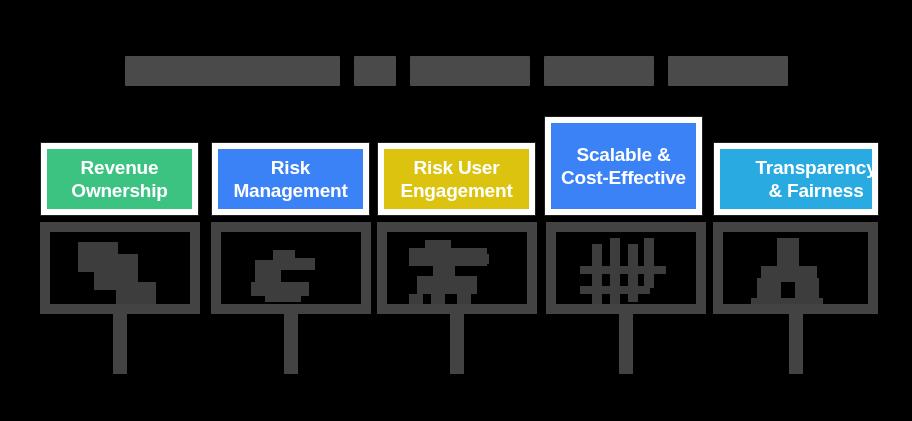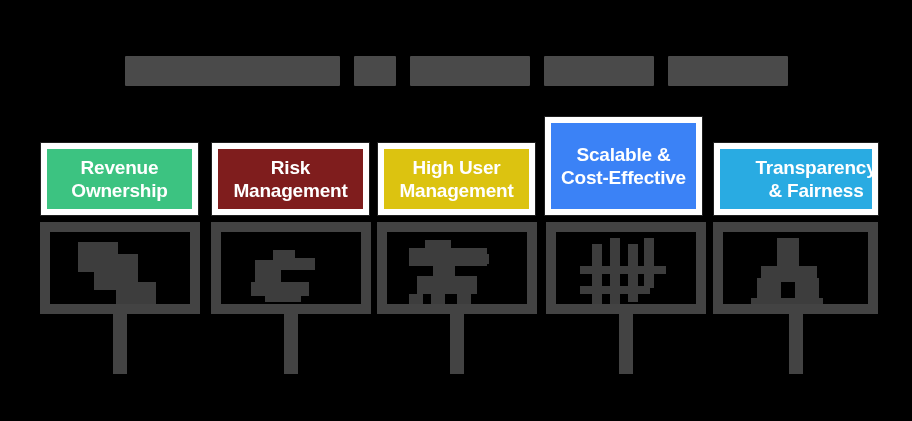--- a/index.html
+++ b/index.html
@@ -158,21 +158,21 @@
           <div class="icon-wrap">
             <div class="icon-blob" style="left: 34px; top: 28px; width: 26px; height: 26px;"></div>
             <div class="icon-blob" style="left: 52px; top: 18px; width: 22px; height: 20px;"></div>
             <div class="icon-blob" style="left: 66px; top: 26px; width: 28px; height: 12px;"></div>
             <div class="icon-blob" style="left: 30px; top: 50px; width: 58px; height: 14px;"></div>
             <div class="icon-blob" style="left: 44px; top: 60px; width: 36px; height: 10px;"></div>
           </div>
         </div>
       </div>
       <div class="header-card" style="left: 212px; top: 143px; width: 157px; height: 72px;">
-        <div class="header-fill" style="background: #7f1d1d;">
+        <div class="header-fill" style="background: #3b82f6;">
           <div class="header-label">Risk Management</div>
         </div>
       </div>
     </div>
     <div class="signpost">
       <div class="post" style="left: 450px; top: 314px; width: 14px; height: 60px; background: rgb(67, 67, 67);"></div>
       <div class="board" style="left: 377px; top: 222px; width: 160px; height: 92px; background: rgb(67, 67, 67); border-color: rgb(67, 67, 67);">
         <div class="board-inner">
           <div class="icon-wrap">
             <div class="icon-blob" style="left: 38px; top: 8px; width: 26px; height: 14px;"></div>
@@ -181,21 +181,21 @@
             <div class="icon-blob" style="left: 46px; top: 30px; width: 22px; height: 32px;"></div>
             <div class="icon-blob" style="left: 30px; top: 44px; width: 60px; height: 18px;"></div>
             <div class="icon-blob" style="left: 22px; top: 62px; width: 14px; height: 16px;"></div>
             <div class="icon-blob" style="left: 44px; top: 62px; width: 14px; height: 16px;"></div>
             <div class="icon-blob" style="left: 70px; top: 62px; width: 14px; height: 16px;"></div>
           </div>
         </div>
       </div>
       <div class="header-card" style="left: 378px; top: 143px; width: 157px; height: 72px;">
         <div class="header-fill" style="background: rgb(220, 195, 16);">
-          <div class="header-label">High User Management</div>
+          <div class="header-label">Risk User Engagement</div>
         </div>
       </div>
     </div>
     <div class="signpost">
       <div class="post" style="left: 619px; top: 314px; width: 14px; height: 60px; background: rgb(67, 67, 67);"></div>
       <div class="board" style="left: 546px; top: 222px; width: 160px; height: 92px; background: rgb(67, 67, 67); border-color: rgb(67, 67, 67);">
         <div class="board-inner">
           <div class="icon-wrap">
             <div class="icon-blob" style="left: 36px; top: 12px; width: 10px; height: 62px;"></div>
             <div class="icon-blob" style="left: 54px; top: 6px; width: 10px; height: 70px;"></div>

